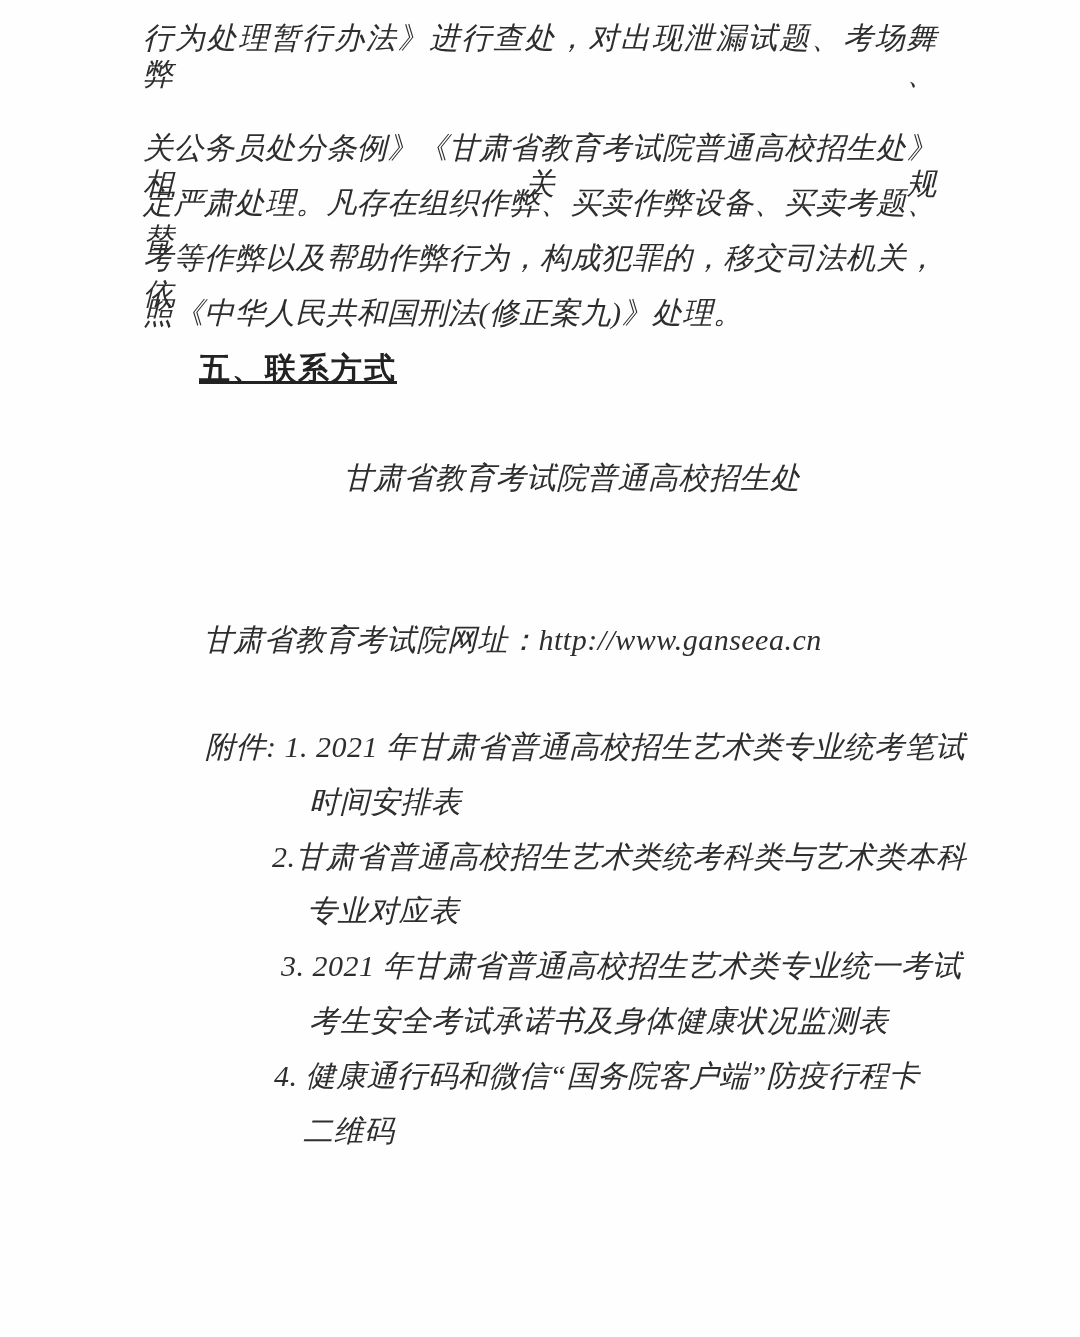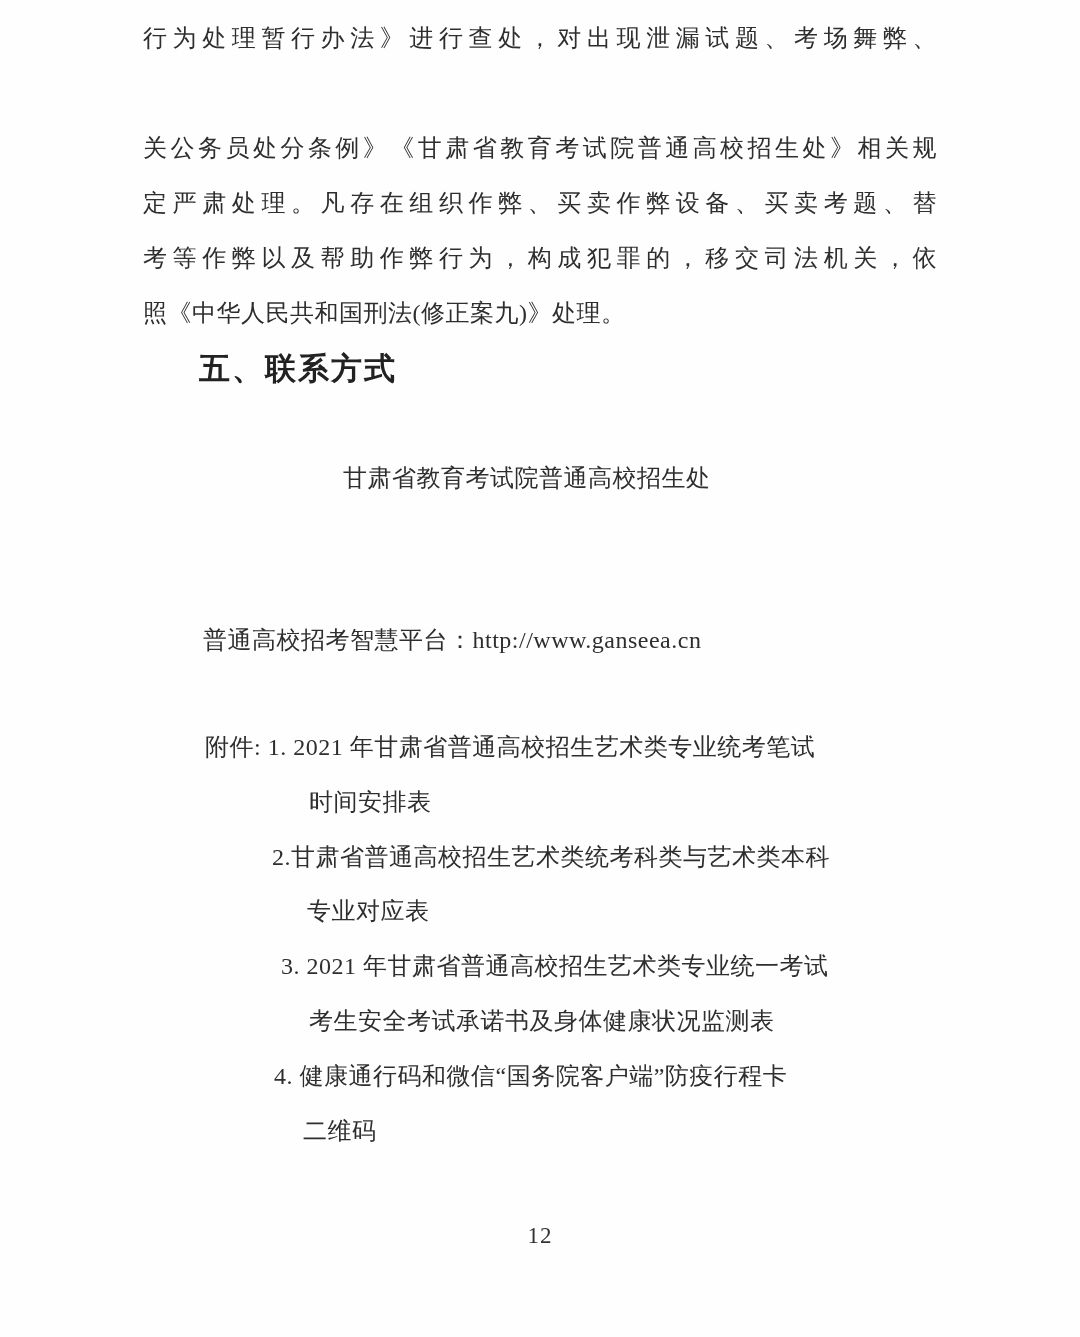--- a/index.html
+++ b/index.html
@@ -11,24 +11,25 @@
     position: relative;
     width: 1080px;
     height: 1337px;
     background: #fefefe;
     overflow: hidden;
     font-family: "Liberation Serif", "DejaVu Serif", serif;
     color: #2e2e2e;
   }
   .line {
     position: absolute;
-    font-size: 24px;
+    font-size: 30px;
     line-height: 36px;
     letter-spacing: 0.5px;
     white-space: nowrap;
+    font-style: italic;
     -webkit-font-smoothing: antialiased;
   }
   
   .para {
     left: 143px;
     width: 794px;
     white-space: normal;
     text-align: justify;
     text-align-last: justify;
   }
@@ -42,20 +43,21 @@
     position: absolute;
     left: 199px;
     top: 350px;
     font-family: "Liberation Sans", "DejaVu Sans", sans-serif;
     font-weight: bold;
     font-size: 31px;
     line-height: 38px;
     letter-spacing: 2px;
     color: #222222;
     white-space: nowrap;
+    text-decoration: underline;
   }
   .pageno {
     position: absolute;
     left: 0;
     top: 1222px;
     width: 1080px;
     text-align: center;
     font-size: 23px;
     line-height: 28px;
     letter-spacing: 1px;
@@ -69,26 +71,25 @@
 
   <div class="line para" style="top:20px">行为处理暂行办法》进行查处，对出现泄漏试题、考场舞弊、</div>
   <div class="line para" style="top:130px">关公务员处分条例》《甘肃省教育考试院普通高校招生处》相关规</div>
   <div class="line para" style="top:185px">定严肃处理。凡存在组织作弊、买卖作弊设备、买卖考题、替</div>
   <div class="line para" style="top:240px">考等作弊以及帮助作弊行为，构成犯罪的，移交司法机关，依</div>
   <div class="line para-last line" style="top:295px">照《中华人民共和国刑法(修正案九)》处理。</div>
 
   <div class="heading">五、联系方式</div>
 
   <div class="line" style="top:460px; left:343px">甘肃省教育考试院普通高校招生处</div>
-  <div class="line" style="top:622px; left:203px">普通高校招考智慧平台：http://www.ganseea.cn</div>
+  <div class="line" style="top:622px; left:203px">甘肃省教育考试院网址：http://www.ganseea.cn</div>
 
   <div class="line" style="top:729px;  left:205px">附件: 1. 2021 年甘肃省普通高校招生艺术类专业统考笔试</div>
   <div class="line" style="top:784px;  left:309px">时间安排表</div>
   <div class="line" style="top:839px;  left:272px">2.甘肃省普通高校招生艺术类统考科类与艺术类本科</div>
   <div class="line" style="top:893px;  left:307px">专业对应表</div>
   <div class="line" style="top:948px;  left:281px">3. 2021 年甘肃省普通高校招生艺术类专业统一考试</div>
   <div class="line" style="top:1003px; left:309px">考生安全考试承诺书及身体健康状况监测表</div>
   <div class="line" style="top:1058px; left:274px">4. 健康通行码和微信“国务院客户端”防疫行程卡</div>
   <div class="line" style="top:1113px; left:303px">二维码</div>
 
-  <div class="pageno">12</div>
 
 </div>
 
 </body></html>

